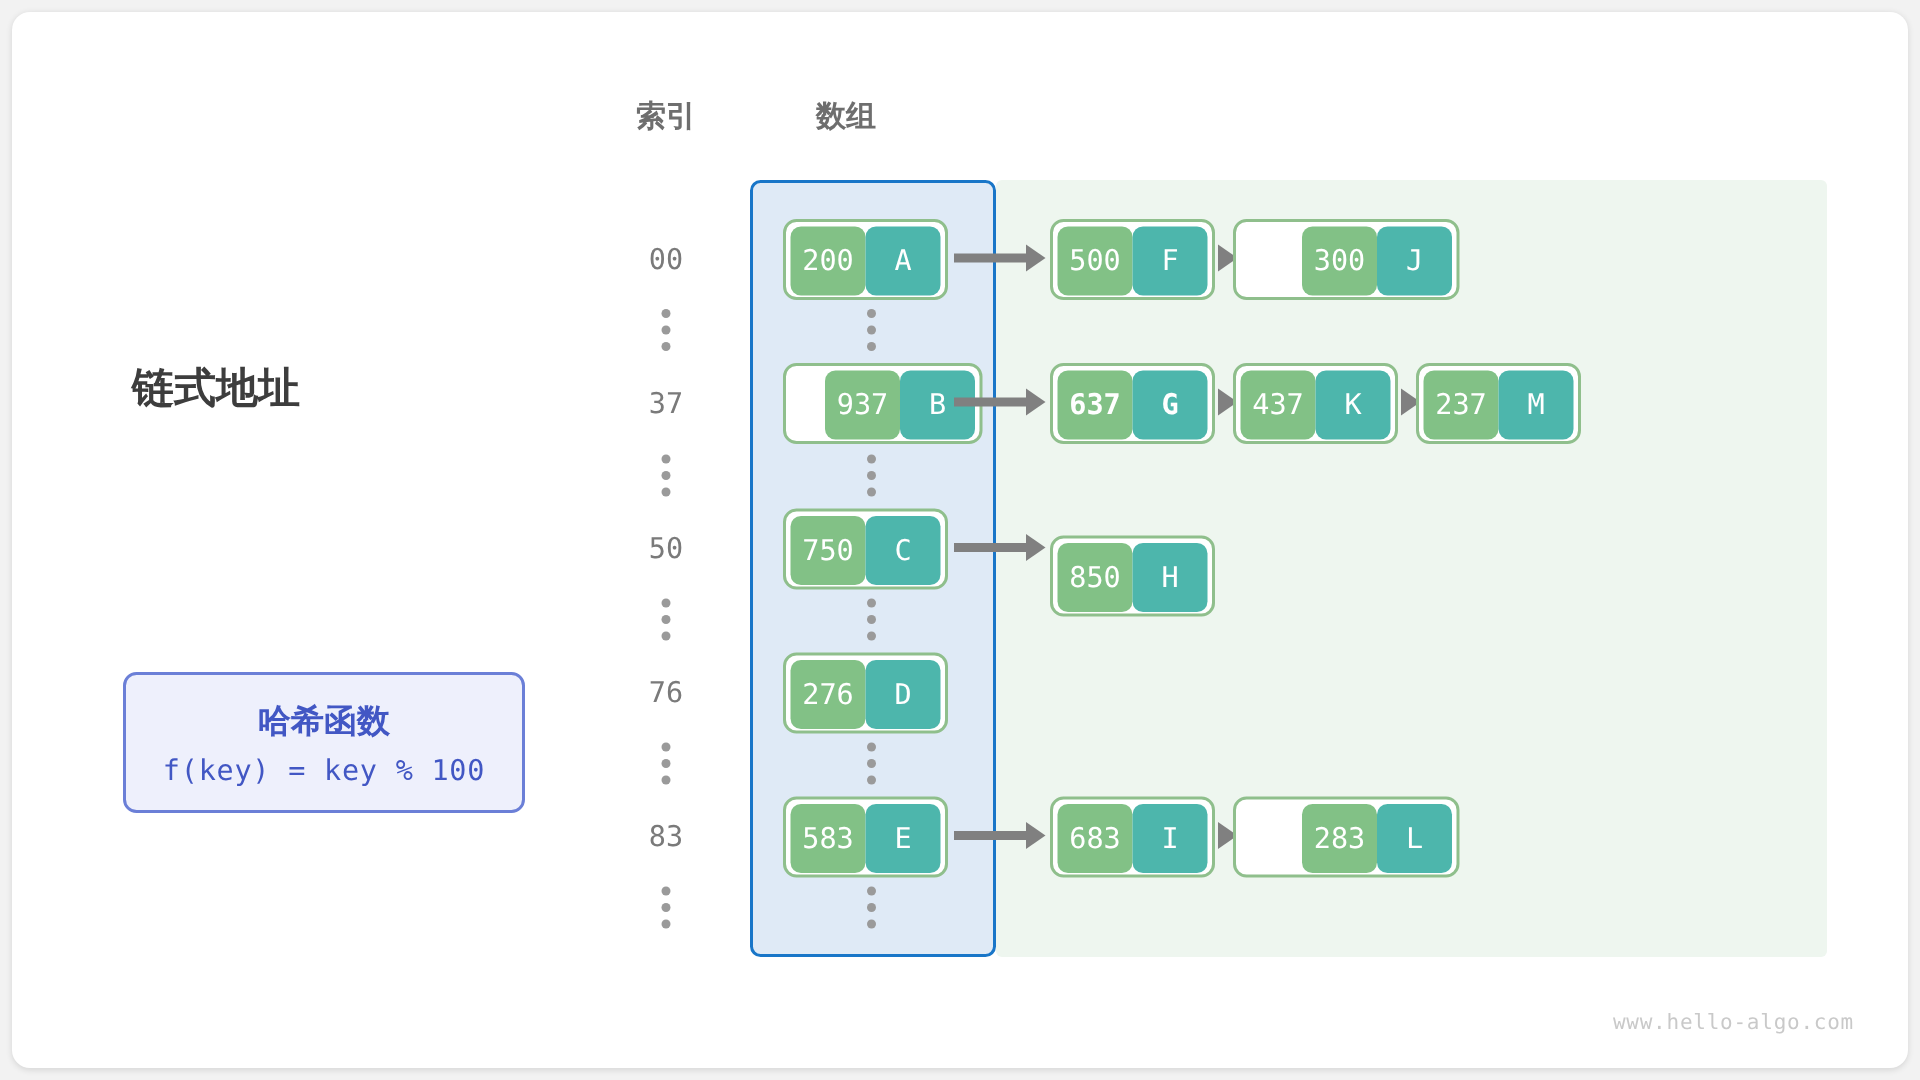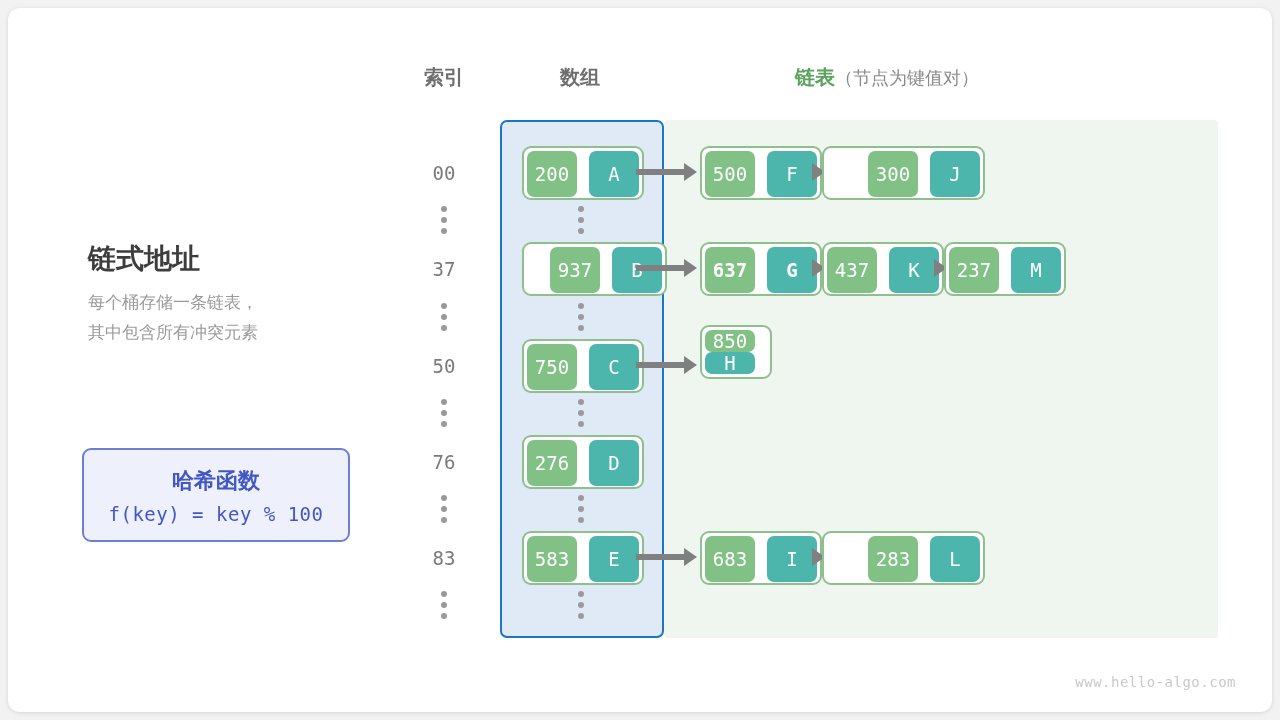--- a/index.html
+++ b/index.html
@@ -21,21 +21,21 @@
 
   
   .hdr {
     position: absolute;
     font-size: 20px;
     font-weight: bold;
     color: #6e6e6e;
     white-space: nowrap;
   }
   #hdr-index { left: 400px; top: 56px; width: 72px; text-align: center; }
-  #hdr-array { left: 536px; top: 56px; width: 72px; text-align: center; }
+  #hdr-array { left: 536px; top: 56px; width: 72px; }
   #hdr-list  { left: 787px; top: 56px; white-space: nowrap; }
   #hdr-list .green { color: #5ba25e; font-weight: bold; }
   #hdr-list .sub   { color: #8a8a8a; font-weight: normal; font-size: 18px; }
 
   
   #desc-title {
     position: absolute; left: 80px; top: 232px;
     font-size: 28px; font-weight: bold; color: #3d3d3d; font-family: Liberation Mono, monospace;
   }
   #desc-body {
@@ -98,21 +98,21 @@
     padding: 3px;
     top: 2px;
   }
   .cell {
     width: 50px; height: 46px;
     display: flex; align-items: center; justify-content: center;
     font-family: "DejaVu Sans Mono", monospace;
     font-size: 19px; color: #ffffff;
     border-radius: 7px;
   }
-  .cell.key { background: #82c186; margin-right: 12px; }
+  .cell.key { background: #82c186; margin-right: 0; }
   .cell.val { background: #4db6ac; }
 
   
   .arrow {
     position: absolute;
     height: 6px; top: 26px;
     background: #808080;
   }
   .arrow::after {
     content: "";
@@ -142,25 +142,22 @@
 </head>
 <body>
 
 <div id="card">
 
   <div id="list-region"></div>
   <div id="array-region"></div>
 
   <div class="hdr" id="hdr-index">索引</div>
   <div class="hdr" id="hdr-array">数组</div>
-  <div class="hdr" id="hdr-list"><span class="green">链表</span><span class="sub">（节点为键值对）</span></div>
 
   <div id="desc-title">链式地址</div>
-  <div id="desc-body">每个桶存储一条链表，
-其中包含所有冲突元素</div>
 
   <div id="hashbox">
     <div id="hash-title">哈希函数</div>
     <div id="hash-formula">f(key) = key % 100</div>
   </div>
 
   <div id="rows-layer">
       <div class="index-label" style="top: 136px;">00</div>
       <div class="node" style="left: 514px; top: 138px;">
         <div class="cell key">200</div>
@@ -195,21 +192,21 @@
       <div class="node" style="left: 936px; top: 234px;">
         <div class="cell key">237</div>
         <div class="cell val">M</div>
       </div>
       <div class="index-label" style="top: 329px;">50</div>
       <div class="node" style="left: 514px; top: 331px;">
         <div class="cell key">750</div>
         <div class="cell val">C</div>
       </div>
       <div class="arrow" style="left: 628px; width: 50px; top: 354px;"></div>
-      <div class="node" style="left: 692px; top: 317px; flex-direction: column;">
+      <div class="node" style="left: 692px; top: 349px;">
         <div class="cell key">850</div>
         <div class="cell val">H</div>
       </div>
       <div class="index-label" style="top: 425px;">76</div>
       <div class="node" style="left: 514px; top: 427px;">
         <div class="cell key">276</div>
         <div class="cell val">D</div>
       </div>
       <div class="index-label" style="top: 521px;">83</div>
       <div class="node" style="left: 514px; top: 523px;">

